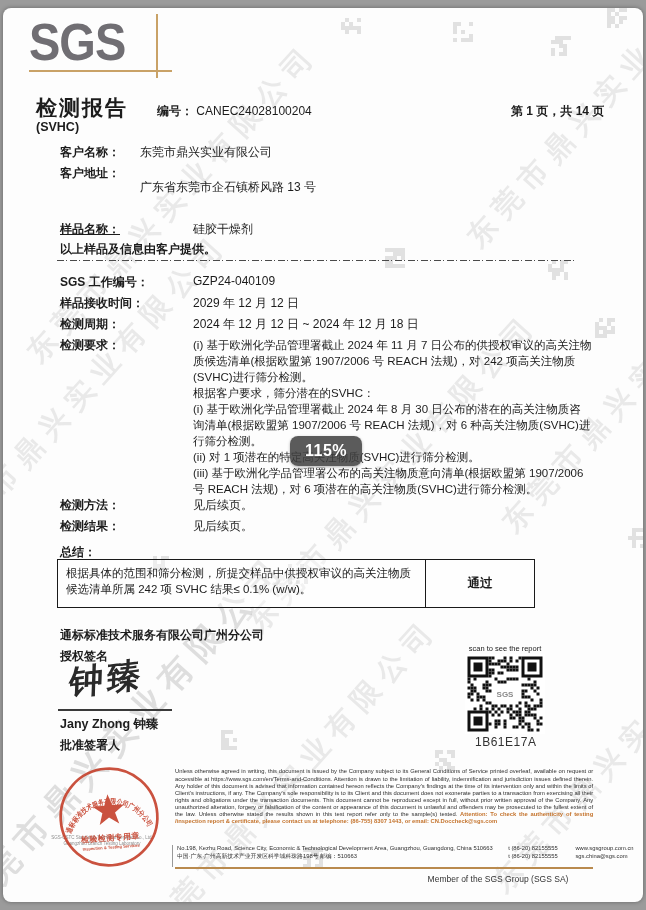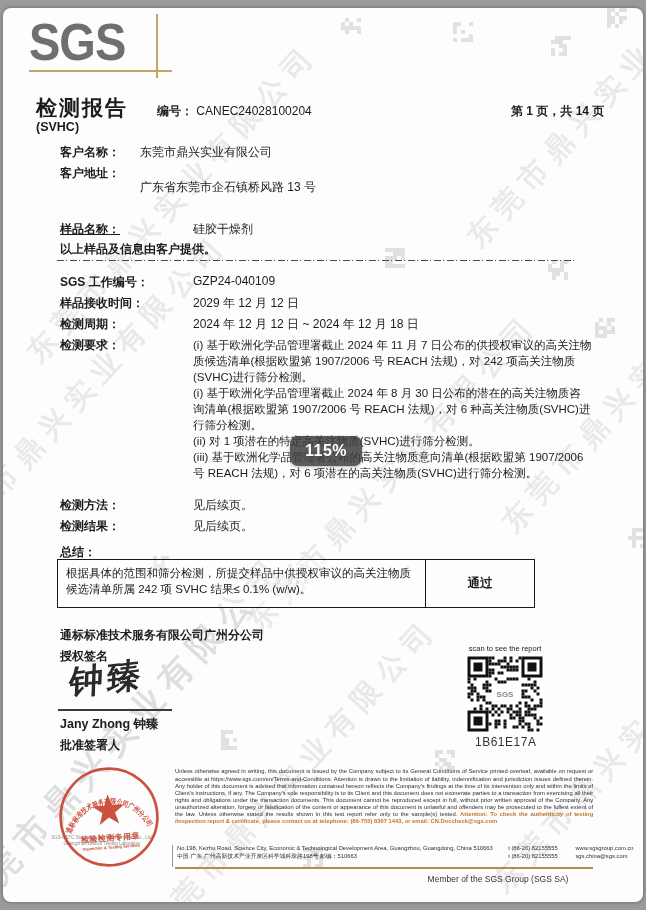--- a/index.html
+++ b/index.html
@@ -349,20 +349,21 @@
   <div class="fl field z2" style="left:57px;top:266px;">SGS 工作编号：</div>
   <div class="fv field z2" style="left:190px;top:266px;">GZP24-040109</div>
   <div class="fl field z2" style="left:57px;top:287px;">样品接收时间：</div>
   <div class="fv field z2" style="left:190px;top:287px;">2029 年 12 月 12 日</div>
   <div class="fl field z2" style="left:57px;top:308px;">检测周期：</div>
   <div class="fv field z2" style="left:190px;top:308px;">2024 年 12 月 12 日 ~ 2024 年 12 月 18 日</div>
 
   <div class="fl field z2" style="left:57px;top:329px;">检测要求：</div>
   <div class="abs req-text">
     <div>(i) 基于欧洲化学品管理署截止 2024 年 11 月 7 日公布的供授权审议的高关注物质候选清单(根据欧盟第 1907/2006 号 REACH 法规)，对 242 项高关注物质(SVHC)进行筛分检测。</div>
+    <div>根据客户要求，筛分潜在的SVHC：</div>
     <div>(i) 基于欧洲化学品管理署截止 2024 年 8 月 30 日公布的潜在的高关注物质咨询清单(根据欧盟第 1907/2006 号 REACH 法规)，对 6 种高关注物质(SVHC)进行筛分检测。</div>
     <div>(ii) 对 1 项潜在的特定高关注物质(SVHC)进行筛分检测。</div>
     <div>(iii) 基于欧洲化学品管理署公布的高关注物质意向清单(根据欧盟第 1907/2006 号 REACH 法规)，对 6 项潜在的高关注物质(SVHC)进行筛分检测。</div>
   </div>
 
   <div class="fl field z2" style="left:57px;top:489px;">检测方法：</div>
   <div class="fv field z2" style="left:190px;top:489px;">见后续页。</div>
   <div class="fl field z2" style="left:57px;top:510px;">检测结果：</div>
   <div class="fv field z2" style="left:190px;top:510px;">见后续页。</div>
 

